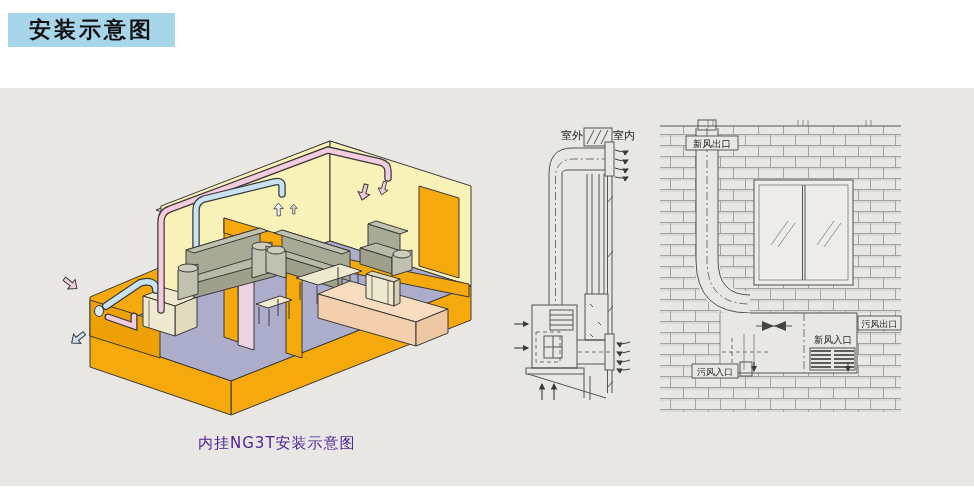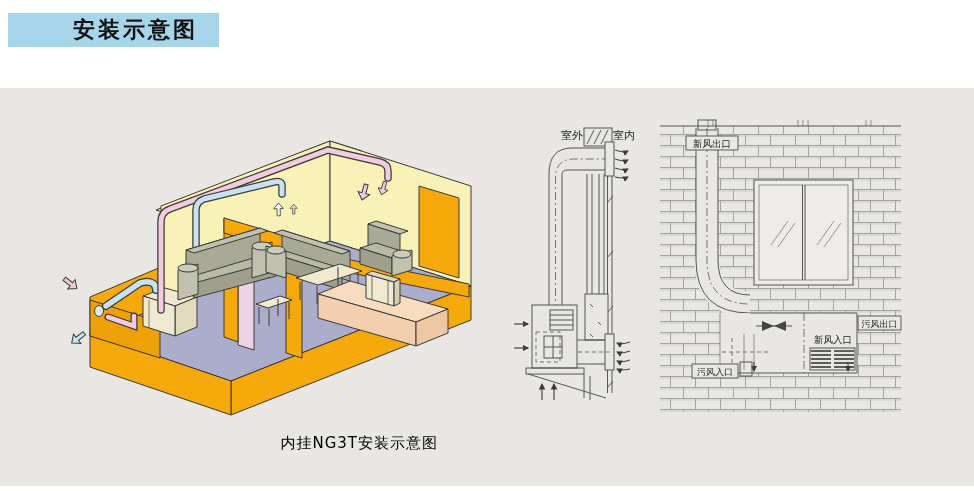--- a/index.html
+++ b/index.html
@@ -1,23 +1,23 @@
 <!DOCTYPE html>
 <html><head>
 <meta charset="utf-8">
 <style>
   html,body{margin:0;padding:0;background:#fff;}
   .screen{position:relative;width:974px;height:491px;background:#ffffff;overflow:hidden;
           font-family:"DejaVu Sans","Liberation Sans",sans-serif;}
   .title-badge{position:absolute;left:8px;top:13px;width:167px;height:34px;
      background:#A7D5E9;display:flex;align-items:center;justify-content:center;
-     font-size:22px;font-weight:bold;color:#111;letter-spacing:3px;padding-left:44px;}
+     font-size:22px;font-weight:bold;color:#111;letter-spacing:3px;}
   .panel{position:absolute;left:0;top:88px;width:974px;height:398px;background:#E8E7E3;}
-  .caption{position:absolute;top:432px;height:22px;font-size:15px;color:#000000;
-     letter-spacing:1px;text-align:right;line-height:22px;}
+  .caption{position:absolute;top:432px;height:22px;font-size:15px;color:#4c1d95;
+     letter-spacing:1px;text-align:left;line-height:22px;}
   #cap-left{left:198px;width:240px;}
   #cap-right{left:572px;width:240px;}
   svg{position:absolute;}
   #room-svg{left:28px;top:98px;}
   #side-svg{left:508px;top:108px;}
   #wall-svg{left:658px;top:112px;}
   svg text{font-family:"DejaVu Sans","Liberation Sans",sans-serif;fill:#222;}
   .tl{stroke:#55564F;stroke-width:1;fill:none;}
   .tl-thin{stroke:#6b6b66;stroke-width:0.7;fill:none;}
   .dashdot{stroke:#55564F;stroke-width:0.8;fill:none;stroke-dasharray:8,3,2,3;}

